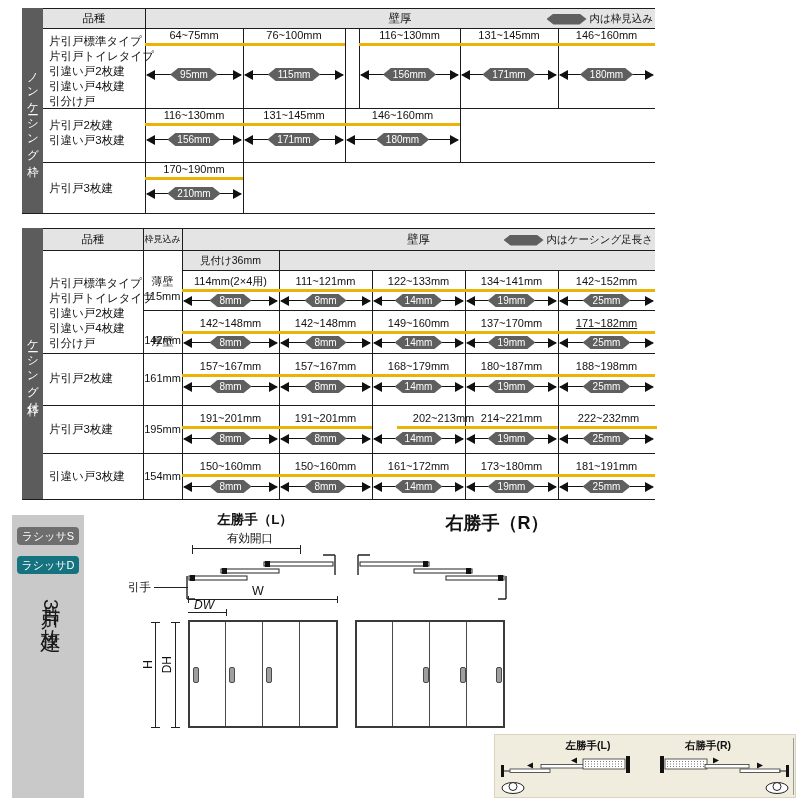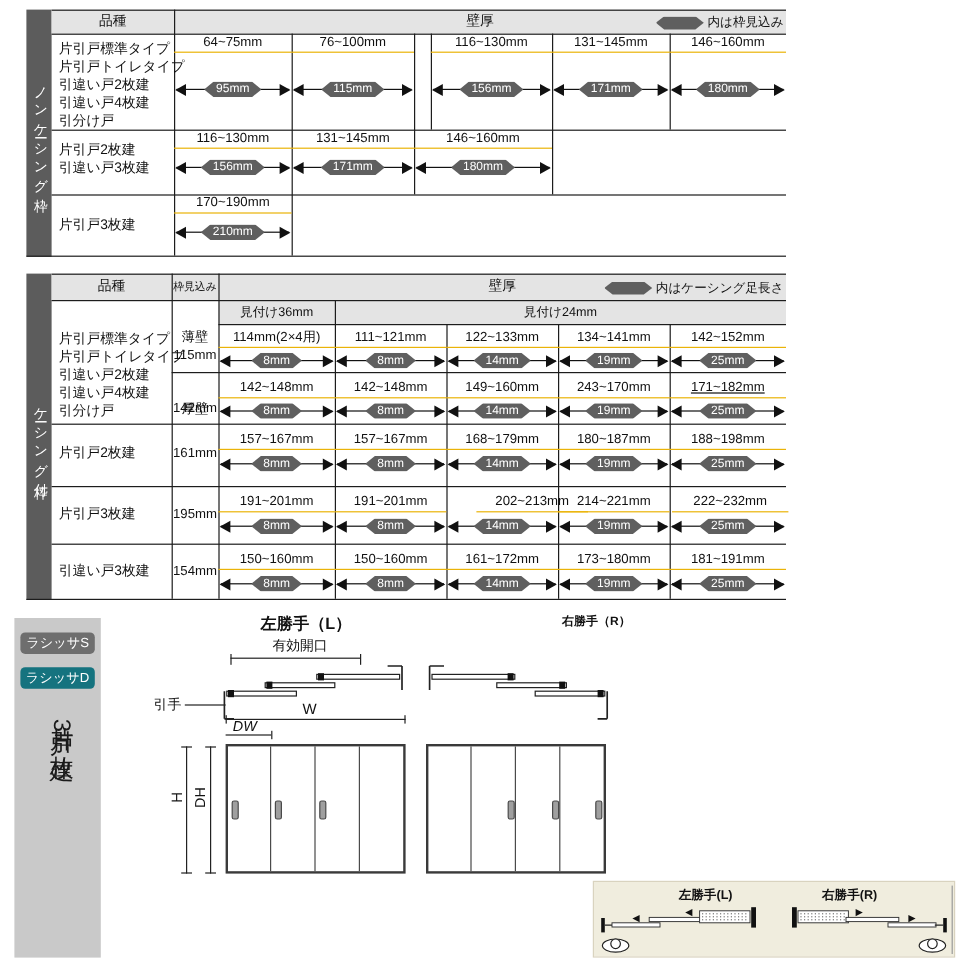--- a/index.html
+++ b/index.html
@@ -6,21 +6,21 @@
   #page{position:relative;width:800px;height:800px;background:#fff;overflow:hidden;}
   .tbl{position:absolute;}
   .hl{position:absolute;height:1px;background:#1c1c1c;}
   .vl{position:absolute;width:1px;background:#1c1c1c;}
   .side{position:absolute;left:0;top:0;width:21px;background:#5c5c5c;color:#fff;display:flex;align-items:center;justify-content:center;writing-mode:vertical-rl;font-size:11.5px;letter-spacing:2px;}
   .hbg{position:absolute;background:#e4e4e4;}
   .hlab{position:absolute;text-align:center;font-size:11.5px;height:36px;line-height:20px;white-space:nowrap;}
   .legend{position:absolute;display:flex;align-items:center;font-size:10.5px;white-space:nowrap;}
   .hex{display:inline-block;width:40px;height:11px;background:#5f5f5f;margin-right:3px;clip-path:polygon(7px 0,33px 0,40px 50%,33px 100%,7px 100%,0 50%);}
   .kline{position:absolute;font-size:11.5px;line-height:15px;white-space:nowrap;}
-  .rng{position:absolute;font-size:11px;line-height:14px;height:15px;text-align:center;border-bottom:1px solid #eab308;white-space:nowrap;}
+  .rng{position:absolute;font-size:11px;line-height:14px;height:15px;text-align:center;border-bottom:3px solid #eab308;white-space:nowrap;}
   .arr{position:absolute;height:13px;}
   .arr::before{content:"";position:absolute;left:0;right:0;top:6px;height:0;border-top:1.5px solid #111;}
   .ah{position:absolute;top:1.5px;width:0;height:0;border-top:5px solid transparent;border-bottom:5px solid transparent;}
   .ah.l{left:-1px;border-right:9px solid #111;}
   .ah.r{right:-1px;border-left:9px solid #111;}
   .pill{position:absolute;left:50%;top:0;transform:translateX(-50%);background:#5f5f5f;color:#fff;font-size:10px;line-height:13px;height:13px;padding:0 10px;white-space:nowrap;clip-path:polygon(8px 0,calc(100% - 8px) 0,100% 50%,calc(100% - 8px) 100%,8px 100%,0 50%);}
   .ctext{position:absolute;text-align:center;font-size:11px;line-height:15px;white-space:nowrap;}
   .badge{position:absolute;left:17px;width:62px;height:18px;border-radius:4px;color:#fff;font-size:11px;line-height:18px;text-align:center;}
   .dimlab{position:absolute;font-size:11.5px;white-space:nowrap;}
   .rot{writing-mode:vertical-rl;transform:rotate(180deg);}
@@ -129,21 +129,20 @@
     <div class="hbg" style="left:21px;top:0;width:612px;height:22px;"></div>
     <div class="hbg" style="left:160px;top:22px;width:473px;height:20px;"></div>
     <div class="hlab" style="left:21px;top:1px;width:100px;">品種</div>
     <div class="hlab" style="left:121px;top:1px;width:39px;font-size:9px;">枠見込み</div>
     <div class="hlab" style="left:160px;top:1px;width:473px;">壁厚</div>
     <div class="legend" style="right:2px;top:5px;">
         <span class="hex"></span>
         <span>内はケーシング足長さ</span>
       </div>
     <div class="hlab" style="left:160px;top:22px;width:97px;font-size:10.5px;height:20px;line-height:20px;">見付け36mm</div>
-    <div class="hlab" style="left:257px;top:22px;width:376px;font-size:10.5px;height:20px;line-height:20px;">見付け24mm</div>
 
     <div class="hl" style="left:21px;top:0;width:612px;"></div>
     <div class="hl" style="left:21px;top:22px;width:612px;"></div>
     <div class="hl" style="left:160px;top:42px;width:473px;"></div>
     <div class="hl" style="left:121px;top:82px;width:512px;"></div>
     <div class="hl" style="left:21px;top:125px;width:612px;"></div>
     <div class="hl" style="left:21px;top:177px;width:612px;"></div>
     <div class="hl" style="left:21px;top:225px;width:612px;"></div>
     <div class="hl" style="left:0;top:271px;width:633px;"></div>
     <div class="vl" style="left:121px;top:0;height:271px;"></div>
@@ -205,21 +204,21 @@
         <i class="ah l"></i>
         <i class="ah r"></i>
         <span class="pill">8mm</span>
       </div>
     <div class="rng" style="left:350px;top:88px;width:93px;">149~160mm</div>
     <div class="arr" style="left:352px;top:108px;width:89px;">
         <i class="ah l"></i>
         <i class="ah r"></i>
         <span class="pill">14mm</span>
       </div>
-    <div class="rng" style="left:443px;top:88px;width:93px;">243~170mm</div>
+    <div class="rng" style="left:443px;top:88px;width:93px;">137~170mm</div>
     <div class="arr" style="left:445px;top:108px;width:89px;">
         <i class="ah l"></i>
         <i class="ah r"></i>
         <span class="pill">19mm</span>
       </div>
     <div class="rng" style="left:536px;top:88px;width:97px;text-decoration:underline;">171~182mm</div>
     <div class="arr" style="left:538px;top:108px;width:93px;">
         <i class="ah l"></i>
         <i class="ah r"></i>
         <span class="pill">25mm</span>
@@ -324,21 +323,21 @@
         <span class="pill">25mm</span>
       </div>
   </div>
 
   <div class="tbl" style="left:12px;top:515px;width:72px;height:283px;background:#c9c9c9;"></div>
   <div class="badge" style="top:527px;background:#6e6e6e;">ラシッサS</div>
   <div class="badge" style="top:556px;background:#15737f;">ラシッサD</div>
   <div style="position:absolute;left:38px;top:590px;height:180px;writing-mode:vertical-rl;font-size:20px;letter-spacing:3px;color:#1a1a1a;">片引戸3枚建</div>
 
   <div class="dimlab" style="left:200px;top:511px;width:110px;text-align:center;font-weight:bold;font-size:13.5px;">左勝手（L）</div>
-  <div class="dimlab" style="left:442px;top:511px;width:110px;text-align:center;font-weight:bold;font-size:10px;">右勝手（R）</div>
+  <div class="dimlab" style="left:442px;top:511px;width:110px;text-align:center;font-weight:bold;font-size:18px;">右勝手（R）</div>
 
   <div class="dimlab" style="left:210px;top:531px;width:80px;text-align:center;">有効開口</div>
   <div class="hl" style="left:192px;top:548px;width:108px;background:#222;"></div>
   <div class="vl" style="left:192px;top:545px;height:9px;background:#222;"></div>
   <div class="vl" style="left:300px;top:545px;height:9px;background:#222;"></div>
 
   <div class="dimlab" style="left:128px;top:580px;">引手</div>
   <div class="hl" style="left:154px;top:587px;width:34px;background:#222;"></div>
 
   <svg style="position:absolute;left:183px;top:551px;" width="160" height="52" viewBox="0 0 160 52">

